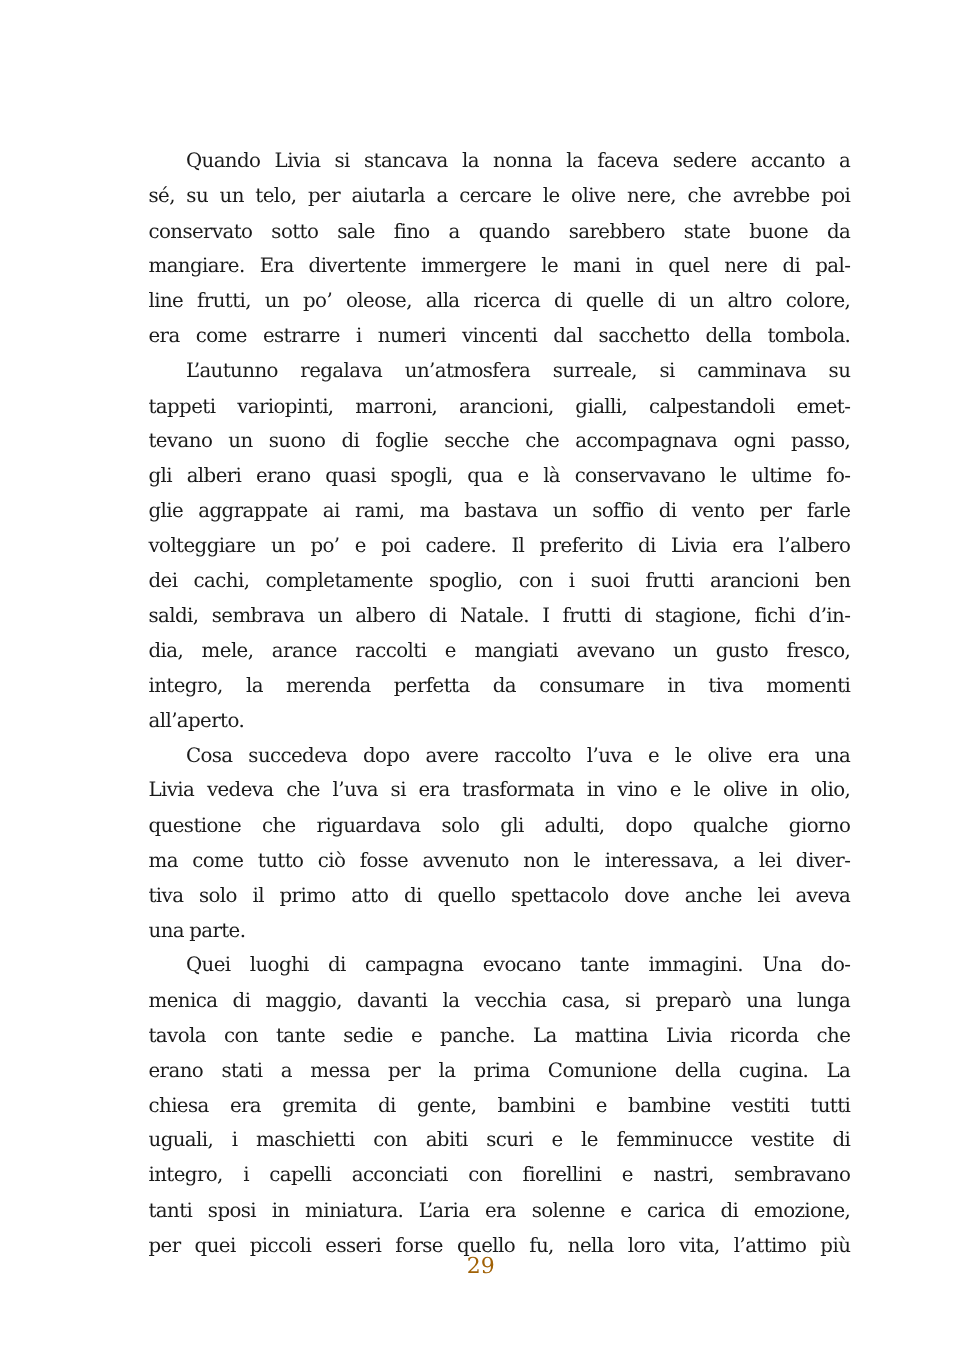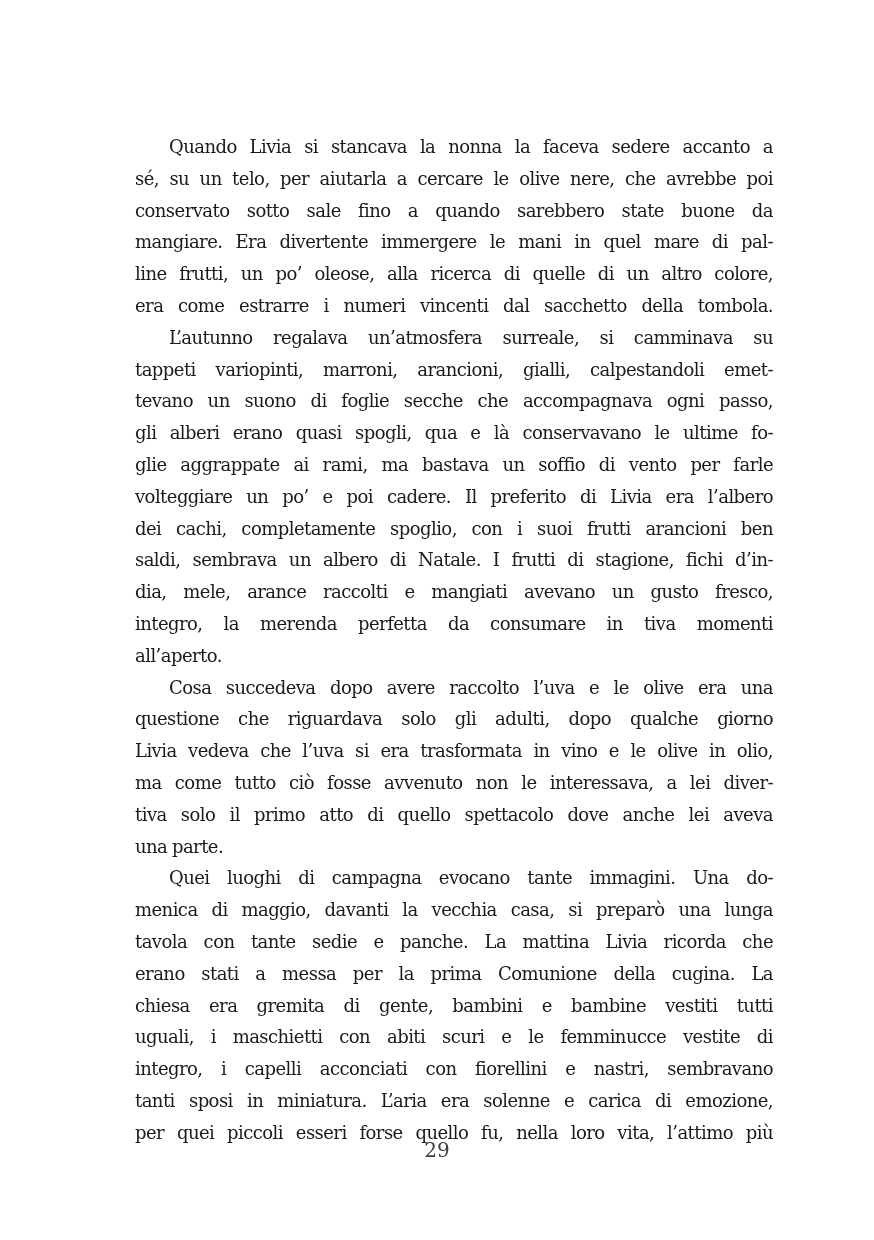--- a/index.html
+++ b/index.html
@@ -45,52 +45,52 @@
       padding-left: 34px;
     }
     .page-number {
       position: absolute;
       left: 0;
       width: 874px;
       top: 1138px;
       text-align: center;
       font-family: "DejaVu Serif", serif;
       font-size: 20px;
-      color: #404040;
+      color: #a16207;
     }
   </style>
 </head>
 <body>
 
 <div class="page">
   <div class="paragraph">
     <span class="line indent">Quando Livia si stancava la nonna la faceva sedere accanto a</span>
     <span class="line">sé, su un telo, per aiutarla a cercare le olive nere, che avrebbe poi</span>
     <span class="line">conservato sotto sale fino a quando sarebbero state buone da</span>
-    <span class="line">mangiare. Era divertente immergere le mani in quel mare di pal-</span>
+    <span class="line">mangiare. Era divertente immergere le mani in quel nere di pal-</span>
     <span class="line">line frutti, un po’ oleose, alla ricerca di quelle di un altro colore,</span>
     <span class="line">era come estrarre i numeri vincenti dal sacchetto della tombola.</span>
   </div>
   <div class="paragraph">
     <span class="line indent">L’autunno regalava un’atmosfera surreale, si camminava su</span>
     <span class="line">tappeti variopinti, marroni, arancioni, gialli, calpestandoli emet-</span>
     <span class="line">tevano un suono di foglie secche che accompagnava ogni passo,</span>
     <span class="line">gli alberi erano quasi spogli, qua e là conservavano le ultime fo-</span>
     <span class="line">glie aggrappate ai rami, ma bastava un soffio di vento per farle</span>
     <span class="line">volteggiare un po’ e poi cadere. Il preferito di Livia era l’albero</span>
     <span class="line">dei cachi, completamente spoglio, con i suoi frutti arancioni ben</span>
     <span class="line">saldi, sembrava un albero di Natale. I frutti di stagione, fichi d’in-</span>
     <span class="line">dia, mele, arance raccolti e mangiati avevano un gusto fresco,</span>
     <span class="line">integro, la merenda perfetta da consumare in tiva momenti</span>
     <span class="line last">all’aperto.</span>
   </div>
   <div class="paragraph">
     <span class="line indent">Cosa succedeva dopo avere raccolto l’uva e le olive era una</span>
+    <span class="line">Livia vedeva che l’uva si era trasformata in vino e le olive in olio,</span>
     <span class="line">questione che riguardava solo gli adulti, dopo qualche giorno</span>
-    <span class="line">Livia vedeva che l’uva si era trasformata in vino e le olive in olio,</span>
     <span class="line">ma come tutto ciò fosse avvenuto non le interessava, a lei diver-</span>
     <span class="line">tiva solo il primo atto di quello spettacolo dove anche lei aveva</span>
     <span class="line last">una parte.</span>
   </div>
   <div class="paragraph">
     <span class="line indent">Quei luoghi di campagna evocano tante immagini. Una do-</span>
     <span class="line">menica di maggio, davanti la vecchia casa, si preparò una lunga</span>
     <span class="line">tavola con tante sedie e panche. La mattina Livia ricorda che</span>
     <span class="line">erano stati a messa per la prima Comunione della cugina. La</span>
     <span class="line">chiesa era gremita di gente, bambini e bambine vestiti tutti</span>

